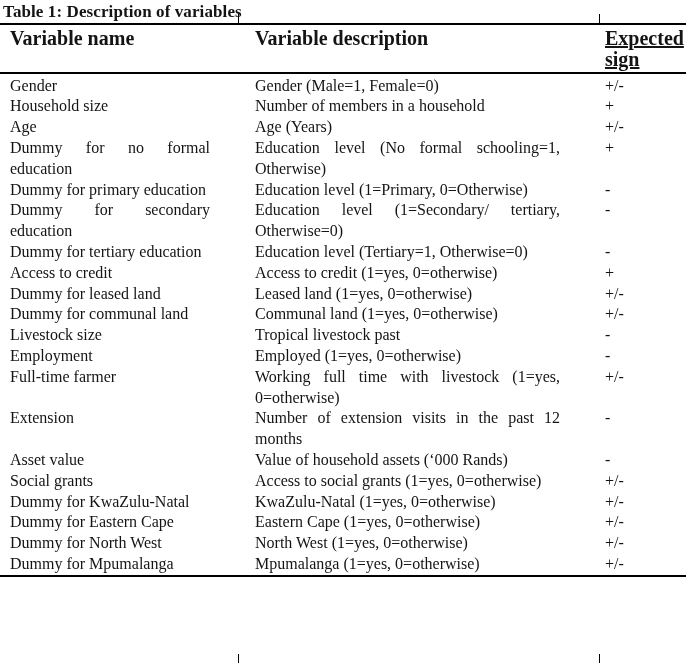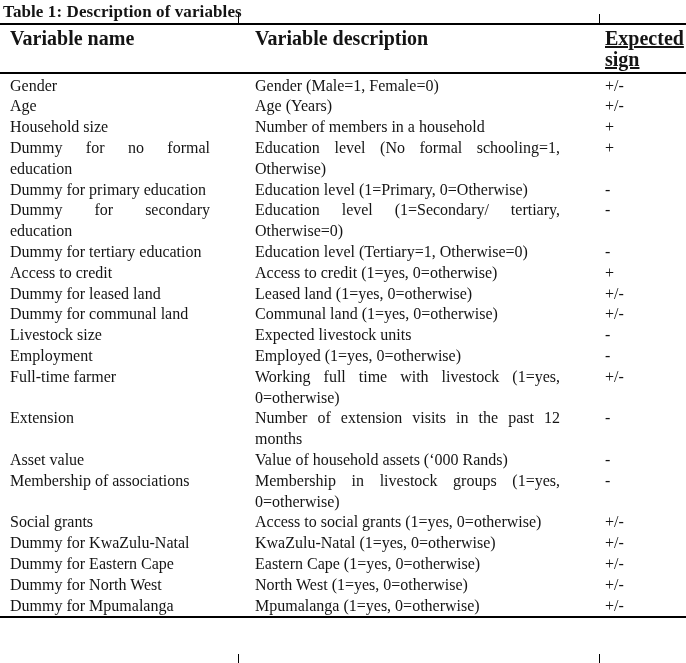--- a/index.html
+++ b/index.html
@@ -96,30 +96,30 @@
         <th class="h3">Expected sign</th>
       </tr>
     </thead>
     <tbody>
         <tr>
           <td>Gender</td>
           <td>Gender (Male=1, Female=0)</td>
           <td>+/-</td>
         </tr>
         <tr>
-          <td>Age</td>
-          <td>Age (Years)</td>
-          <td>+/-</td>
-        </tr>
-        <tr>
           <td>Household size</td>
           <td>Number of members in a household</td>
           <td>+</td>
         </tr>
         <tr>
+          <td>Age</td>
+          <td>Age (Years)</td>
+          <td>+/-</td>
+        </tr>
+        <tr>
           <td>Dummy for no formal education</td>
           <td>Education level (No formal schooling=1, Otherwise)</td>
           <td>+</td>
         </tr>
         <tr>
           <td>Dummy for primary education</td>
           <td>Education level (1=Primary, 0=Otherwise)</td>
           <td>-</td>
         </tr>
         <tr>
@@ -142,46 +142,41 @@
           <td>Leased land (1=yes, 0=otherwise)</td>
           <td>+/-</td>
         </tr>
         <tr>
           <td>Dummy for communal land</td>
           <td>Communal land (1=yes, 0=otherwise)</td>
           <td>+/-</td>
         </tr>
         <tr>
           <td>Livestock size</td>
-          <td>Expected livestock units</td>
+          <td>Tropical livestock past</td>
           <td>-</td>
         </tr>
         <tr>
           <td>Employment</td>
           <td>Employed (1=yes, 0=otherwise)</td>
           <td>-</td>
         </tr>
         <tr>
           <td>Full-time farmer</td>
           <td>Working full time with livestock (1=yes, 0=otherwise)</td>
           <td>+/-</td>
         </tr>
         <tr>
           <td>Extension</td>
           <td>Number of extension visits in the past 12 months</td>
           <td>-</td>
         </tr>
         <tr>
           <td>Asset value</td>
           <td>Value of household assets (‘000 Rands)</td>
-          <td>-</td>
-        </tr>
-        <tr>
-          <td>Membership of associations</td>
-          <td>Membership in livestock groups (1=yes, 0=otherwise)</td>
           <td>-</td>
         </tr>
         <tr>
           <td>Social grants</td>
           <td>Access to social grants (1=yes, 0=otherwise)</td>
           <td>+/-</td>
         </tr>
         <tr>
           <td>Dummy for KwaZulu-Natal</td>
           <td>KwaZulu-Natal (1=yes, 0=otherwise)</td>

